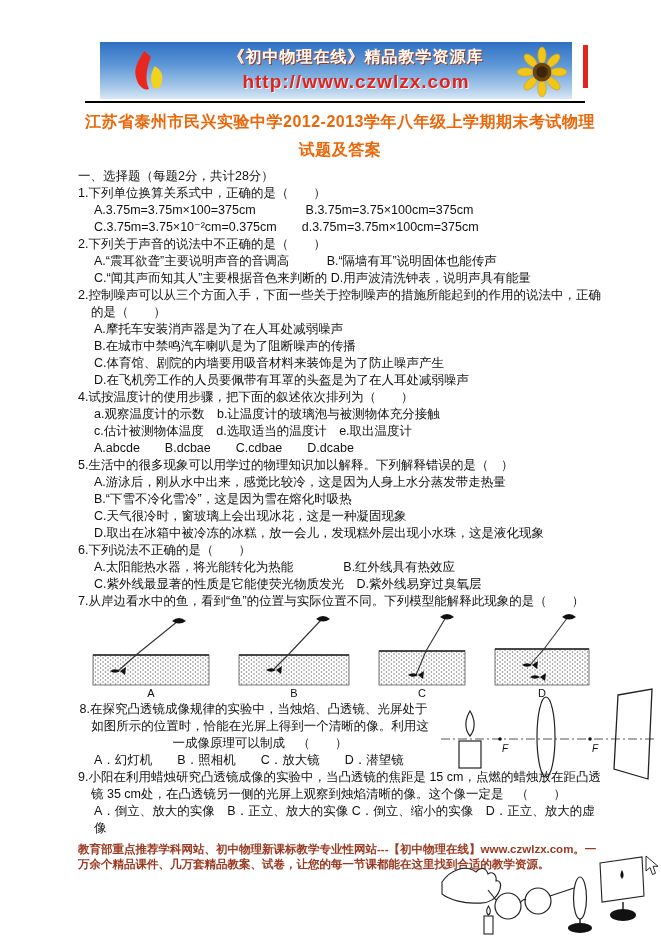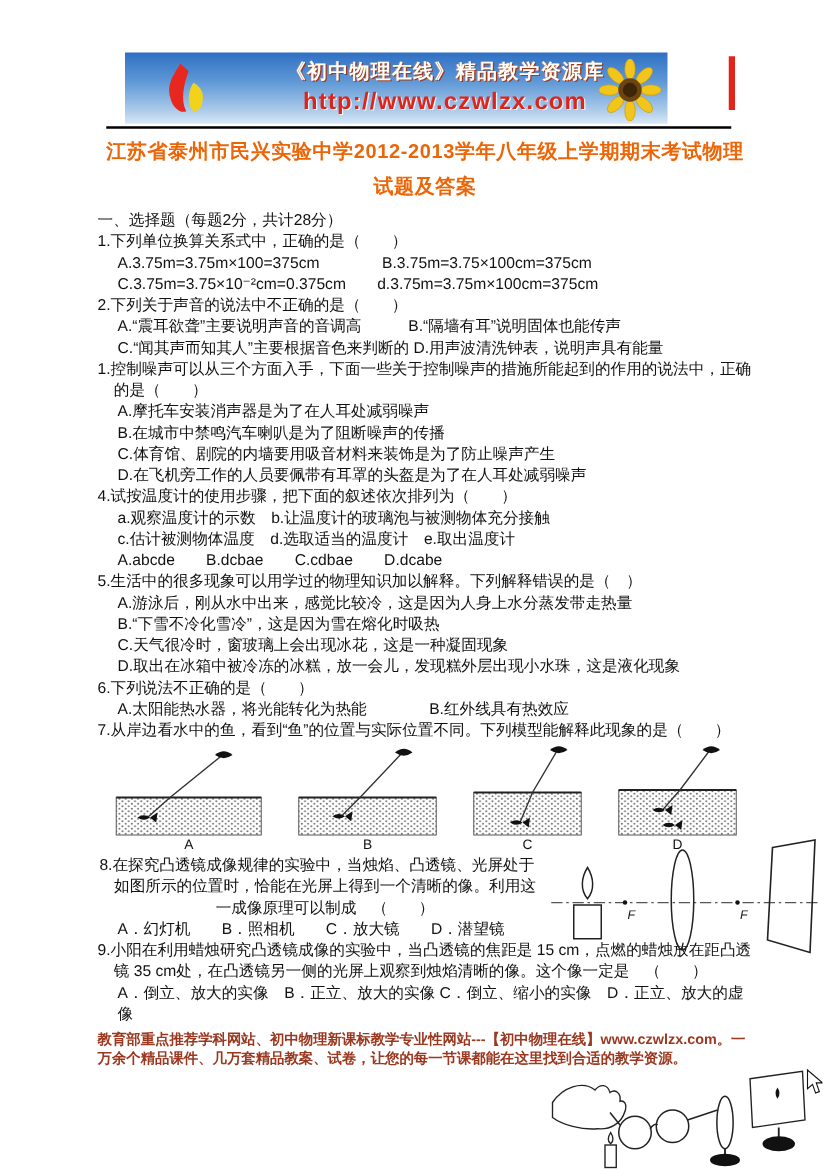--- a/index.html
+++ b/index.html
@@ -1,20 +1,20 @@
 <!DOCTYPE html>
 <html><head>
 <meta charset="utf-8">
 <style>
   html,body{margin:0;padding:0;background:#ffffff;}
   .page{position:relative;width:661px;height:936px;background:#fff;overflow:hidden;
         font-family:"Liberation Sans","DejaVu Sans",sans-serif;color:#111;
         padding:42px 59px 0 78px;box-sizing:border-box;}
   
-  .banner{position:relative;margin-left:22px;width:434px;height:57px;
+  .banner{position:relative;margin-left:22px;width:472px;height:57px;
           background:linear-gradient(180deg,#2f70c3 0%,#5d97d6 40%,#a9c9e9 80%,#d9e8f6 100%);
           overflow:hidden;}
   .banner-logo{position:absolute;left:30px;top:8px;width:38px;height:42px;}
   .banner-text{position:absolute;left:96px;top:5px;width:320px;text-align:center;}
   .site-title{font-size:16px;font-weight:bold;color:#fffdf2;letter-spacing:1px;
               text-shadow:1px 1px 0 #9c3a20,-1px 0 0 #7a88c0;white-space:nowrap;}
   .site-url{margin-top:3px;font-size:19px;font-weight:bold;color:#e0231a;
             font-family:Liberation Sans, sans-serif;
             text-shadow:1px 1px 0 #f3f6fb;letter-spacing:1px;}
   .sunflower{position:absolute;right:5px;top:5px;width:50px;height:50px;}
@@ -87,21 +87,21 @@
       <div class="opt">C.3.75m=3.75×10⁻²cm=0.375cm　　d.3.75m=3.75m×100cm=375cm</div>
     </div>
 
     <div class="q">
       <div class="stem">2.下列关于声音的说法中不正确的是（　　）</div>
       <div class="opt">A.“震耳欲聋”主要说明声音的音调高　　　B.“隔墙有耳”说明固体也能传声</div>
       <div class="opt">C.“闻其声而知其人”主要根据音色来判断的 D.用声波清洗钟表，说明声具有能量</div>
     </div>
 
     <div class="q">
-      <div class="stem">1.控制噪声可以从三个方面入手，下面一些关于控制噪声的措施所能起到的作用的说法中，正确的是（　　）</div>
+      <div class="stem">2.控制噪声可以从三个方面入手，下面一些关于控制噪声的措施所能起到的作用的说法中，正确的是（　　）</div>
       <div class="opt">A.摩托车安装消声器是为了在人耳处减弱噪声</div>
       <div class="opt">B.在城市中禁鸣汽车喇叭是为了阻断噪声的传播</div>
       <div class="opt">C.体育馆、剧院的内墙要用吸音材料来装饰是为了防止噪声产生</div>
       <div class="opt">D.在飞机旁工作的人员要佩带有耳罩的头盔是为了在人耳处减弱噪声</div>
     </div>
 
     <div class="q">
       <div class="stem">4.试按温度计的使用步骤，把下面的叙述依次排列为（　　）</div>
       <div class="opt">a.观察温度计的示数　b.让温度计的玻璃泡与被测物体充分接触</div>
       <div class="opt">c.估计被测物体温度　d.选取适当的温度计　e.取出温度计</div>
@@ -112,20 +112,21 @@
       <div class="stem">5.生活中的很多现象可以用学过的物理知识加以解释。下列解释错误的是（　）</div>
       <div class="opt">A.游泳后，刚从水中出来，感觉比较冷，这是因为人身上水分蒸发带走热量</div>
       <div class="opt">B.“下雪不冷化雪冷”，这是因为雪在熔化时吸热</div>
       <div class="opt">C.天气很冷时，窗玻璃上会出现冰花，这是一种凝固现象</div>
       <div class="opt">D.取出在冰箱中被冷冻的冰糕，放一会儿，发现糕外层出现小水珠，这是液化现象</div>
     </div>
 
     <div class="q">
       <div class="stem">6.下列说法不正确的是（　　）</div>
       <div class="opt">A.太阳能热水器，将光能转化为热能　　　　B.红外线具有热效应</div>
+      <div class="opt">C.紫外线最显著的性质是它能使荧光物质发光　D.紫外线易穿过臭氧层</div>
     </div>
 
     <div class="q">
       <div class="stem">7.从岸边看水中的鱼，看到“鱼”的位置与实际位置不同。下列模型能解释此现象的是（　　）</div>
       <div class="fig-row">
         <div class="fig">
           <svg width="118" height="74" viewBox="0 0 118 74">
             <defs>
                 <pattern id="p1" width="5" height="4" patternUnits="userSpaceOnUse">
               <circle cx="1" cy="1" r="0.8" fill="#777"></circle>

